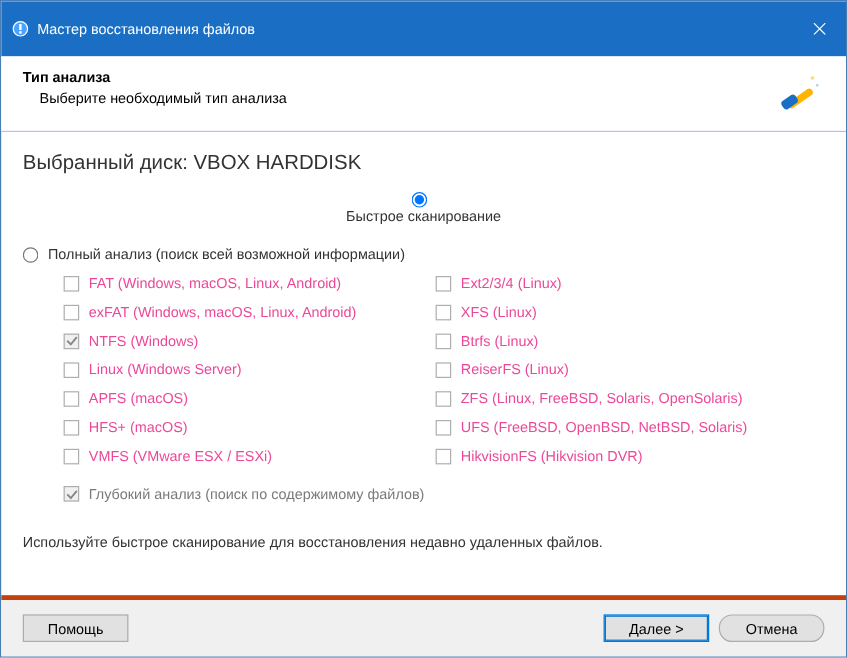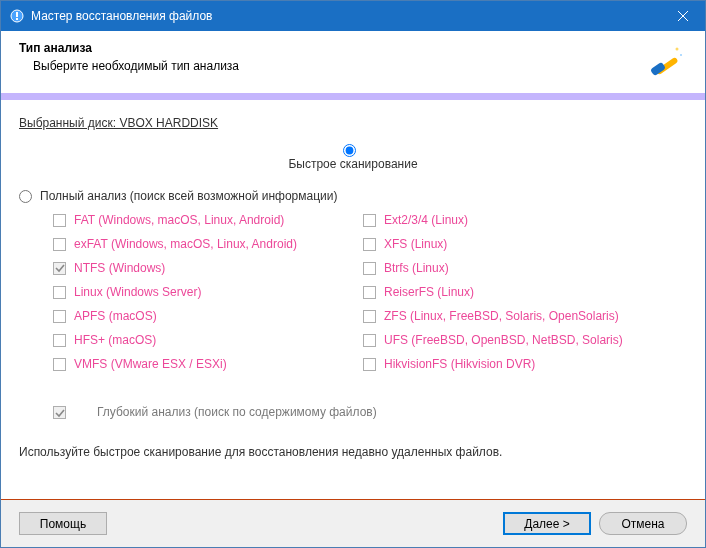--- a/index.html
+++ b/index.html
@@ -8,53 +8,53 @@
     width: 706px; height: 548px;
     font-family: "Segoe UI", Tahoma, sans-serif;
     font-size: 12px;
     background: #fff;
     color: #000;
     border: 1px solid #4a7db3;
     display: flex; flex-direction: column;
     overflow: hidden;
   }
   .titlebar {
-    height: 30px;
+    height: 46px;
     background: #1a6fc4;
     color: #fff;
     display: flex; align-items: center;
     padding: 0 0 0 8px;
     font-size: 12px;
   }
   .titlebar .app-icon {
     width: 16px; height: 16px; margin-right: 6px;
     display: inline-flex; align-items: center; justify-content: center;
   }
   .titlebar .title { flex: 1; }
   .titlebar .close {
     width: 45px; height: 30px;
     display: flex; align-items: center; justify-content: center;
     font-size: 13px;
   }
   .header {
     padding: 10px 18px 12px 18px;
-    border-bottom: 7px solid #c4b5fd;
+    border-bottom: 1px solid #c4b5fd;
     display: flex; align-items: flex-start;
     background: #fff;
   }
   .header-text { flex: 1; }
   .header-title { font-weight: bold; font-size: 12px; margin-bottom: 4px; }
   .header-sub { font-size: 12px; padding-left: 14px; }
   .header-icon { width: 40px; height: 40px; }
   .content {
     flex: 1;
     padding: 16px 18px 0 18px;
     color: #333;
   }
-  .disk-label { font-size: 12px; margin-bottom: 14px; text-decoration: underline; }
+  .disk-label { font-size: 17px; margin-bottom: 14px; }
   .radio-row {
     display: flex; align-items: center;
     margin-bottom: 10px;
     font-size: 12px;
   }
   .radio-row input[type=radio] { margin: 0 8px 0 0; }
   .radio-row.quick { margin-bottom: 18px; flex-direction: column; }
   .fs-grid {
     display: flex;
     margin-left: 34px;
@@ -72,34 +72,33 @@
     border: 1px solid #aeaeae;
     margin-right: 8px;
     background: #fff;
     display: inline-flex; align-items: center; justify-content: center;
     flex-shrink: 0;
   }
   .cb.checked { background: #f0f0f0; }
   .cb.checked svg { display: block; }
   .cb svg { display: none; }
   .deep-row {
-    display: flex; align-items: flex-end;
+    display: flex; align-items: flex-start;
     margin-left: 34px;
-    margin-top: 24px;
+    margin-top: 8px;
     color: #7a7a7a;
     font-size: 12px;
-    gap: 23px;
   }
   .hint {
     font-size: 12px;
     margin-top: 26px;
     margin-bottom: 4px;
   }
   .footer {
-    border-top: 1px solid #c2410c;
+    border-top: 4px solid #c2410c;
     padding: 12px 18px;
     display: flex; align-items: flex-start;
     background: #f0f0f0;
   }
   .footer .spacer { flex: 1; }
   button.btn {
     min-width: 88px;
     height: 23px;
     font-family: inherit;
     font-size: 12px;

